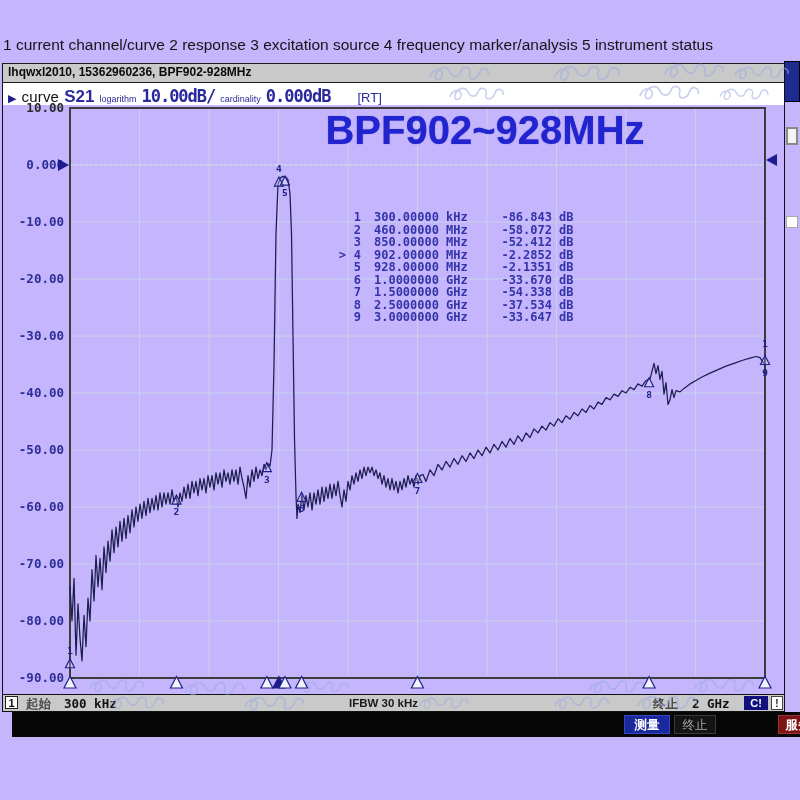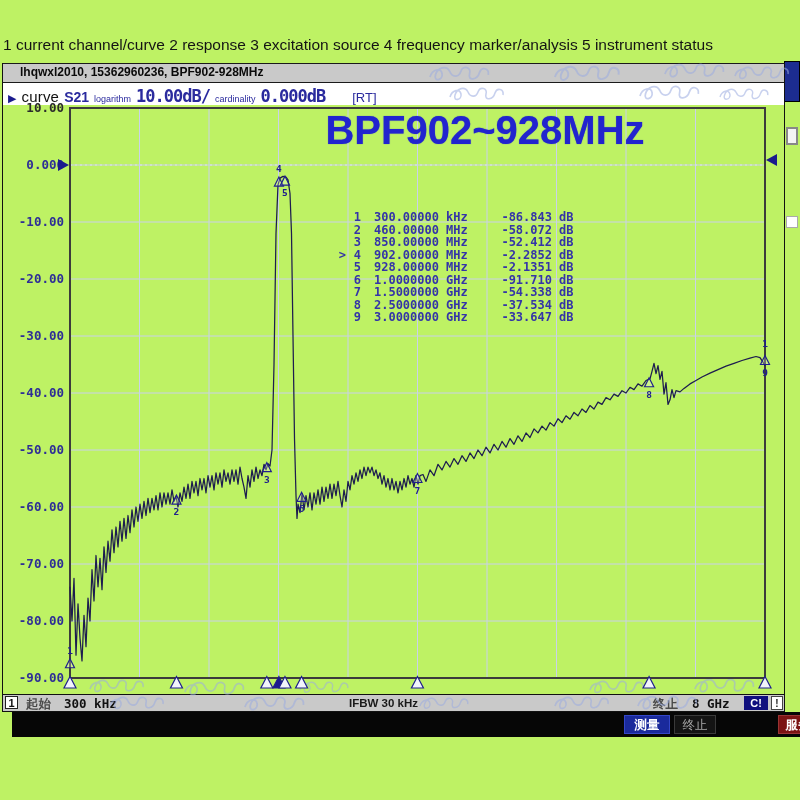--- a/index.html
+++ b/index.html
@@ -1,29 +1,29 @@
 <!DOCTYPE html>
 <html><head>
 <meta charset="utf-8">
 <style>
   html,body{margin:0;padding:0;background:#fff;}
-  #app{position:relative;width:800px;height:800px;background:#bef264;overflow:hidden;
+  #app{position:relative;width:800px;height:800px;background:#c4b5fd;overflow:hidden;
        font-family:"Liberation Sans",sans-serif;}
   .mono{font-family:"DejaVu Sans Mono",monospace;}
   #top-note{position:absolute;left:3px;top:36px;font-size:15.5px;color:#141414;white-space:nowrap;}
   #titlebar{position:absolute;left:2px;top:63px;width:783px;height:20px;background:#c9c9c9;
             border:1.5px solid #1a1a1a;box-sizing:border-box;overflow:hidden;}
-  #titlebar .t{font-size:12px;font-weight:bold;color:#0a0a0a;line-height:16px;padding-left:17px;
+  #titlebar .t{font-size:12px;font-weight:bold;color:#0a0a0a;line-height:16px;padding-left:5px;
                position:relative;z-index:2;white-space:nowrap;}
   #tracebar{position:absolute;left:2px;top:83px;width:783px;height:22px;background:#fff;
             border-left:1.5px solid #111;border-right:1.5px solid #111;box-sizing:border-box;
             display:flex;align-items:baseline;gap:5px;padding:3px 0 0 5px;}
   .tk-arrow{color:#1b1b8e;font-size:11px;}
   .tk-curve{color:#111;font-size:15px;font-weight:500;letter-spacing:.2px;}
-  .tk-sp{color:#2a2a9e;font-size:14px;font-weight:bold;}
+  .tk-sp{color:#2a2a9e;font-size:17px;font-weight:bold;}
   .tk-small{color:#2a2a9e;font-size:9px;}
   .tk-num{color:#2a2a9e;font-size:17px;font-weight:bold;font-family:"DejaVu Sans Mono",monospace;letter-spacing:-1px;}
   .tk-mode{color:#2a2a9e;font-size:13px;margin-left:22px;}
   #frame{position:absolute;left:2px;top:63px;width:783px;height:649px;box-sizing:border-box;
          border-left:1.5px solid #111;border-right:1.5px solid #111;pointer-events:none;}
   #navyblock{position:absolute;left:784px;top:61px;width:16px;height:41px;background:#1c2c90;border:1px solid #000;box-sizing:border-box;}
   .edgebox1{position:absolute;left:786px;top:127px;width:12px;height:18px;border:2px solid #888;background:#f4f4f4;box-sizing:border-box;}
   .edgebox2{position:absolute;left:786px;top:216px;width:12px;height:12px;border:1px solid #aaa;background:#fff;box-sizing:border-box;}
   #statusbar{position:absolute;left:2px;top:694px;width:783px;height:18px;background:#c9c9c9;
              border-top:1.5px solid #111;border-bottom:1.5px solid #111;box-sizing:border-box;overflow:hidden;}
@@ -83,21 +83,21 @@
     <span class="tk-num">0.000dB</span>
     <span class="tk-mode">[RT]</span>
   </div>
 
   <div id="statusbar">
     <div id="ch-box">1</div>
     <span id="start-label">起始</span>
     <span id="start-value" class="mono">300 kHz</span>
     <span id="ifbw">IFBW 30 kHz</span>
     <span id="stop-label">终止</span>
-    <span id="stop-value" class="mono">8 GHz</span>
+    <span id="stop-value" class="mono">2 GHz</span>
     <div id="cal-badge">C!</div>
     <div id="edge-mark">!</div>
 
   </div>
 
   <div id="softbar">
       <div class="softkey active" style="left: 612px; width: 46px;">测量</div>
       <div class="softkey normal" style="left: 662px; width: 42px;">终止</div>
       <div class="softkey normal" style="left: 707px; width: 56px; margin-top: 45px;">外基准</div>
       <div class="softkey alert" style="left: 766px; width: 40px;">服务</div>
@@ -208,19 +208,19 @@
     </svg>
 
   <div id="big-title">BPF902~928MHz</div>
 
   <div id="marker-table">
       <div class="mrow"><span class="msel"></span><span class="mn">1</span><span class="mf">300.00000</span><span class="mu">kHz</span><span class="ml">-86.843</span><span class="mdb">dB</span></div>
       <div class="mrow"><span class="msel"></span><span class="mn">2</span><span class="mf">460.00000</span><span class="mu">MHz</span><span class="ml">-58.072</span><span class="mdb">dB</span></div>
       <div class="mrow"><span class="msel"></span><span class="mn">3</span><span class="mf">850.00000</span><span class="mu">MHz</span><span class="ml">-52.412</span><span class="mdb">dB</span></div>
       <div class="mrow"><span class="msel">&gt;</span><span class="mn">4</span><span class="mf">902.00000</span><span class="mu">MHz</span><span class="ml">-2.2852</span><span class="mdb">dB</span></div>
       <div class="mrow"><span class="msel"></span><span class="mn">5</span><span class="mf">928.00000</span><span class="mu">MHz</span><span class="ml">-2.1351</span><span class="mdb">dB</span></div>
-      <div class="mrow"><span class="msel"></span><span class="mn">6</span><span class="mf">1.0000000</span><span class="mu">GHz</span><span class="ml">-91.710</span><span class="mdb">dB</span></div>
+      <div class="mrow"><span class="msel"></span><span class="mn">6</span><span class="mf">1.0000000</span><span class="mu">GHz</span><span class="ml">-33.670</span><span class="mdb">dB</span></div>
       <div class="mrow"><span class="msel"></span><span class="mn">7</span><span class="mf">1.5000000</span><span class="mu">GHz</span><span class="ml">-54.338</span><span class="mdb">dB</span></div>
       <div class="mrow"><span class="msel"></span><span class="mn">8</span><span class="mf">2.5000000</span><span class="mu">GHz</span><span class="ml">-37.534</span><span class="mdb">dB</span></div>
       <div class="mrow"><span class="msel"></span><span class="mn">9</span><span class="mf">3.0000000</span><span class="mu">GHz</span><span class="ml">-33.647</span><span class="mdb">dB</span></div>
     </div>
 
 </div>
 
 </body></html>

